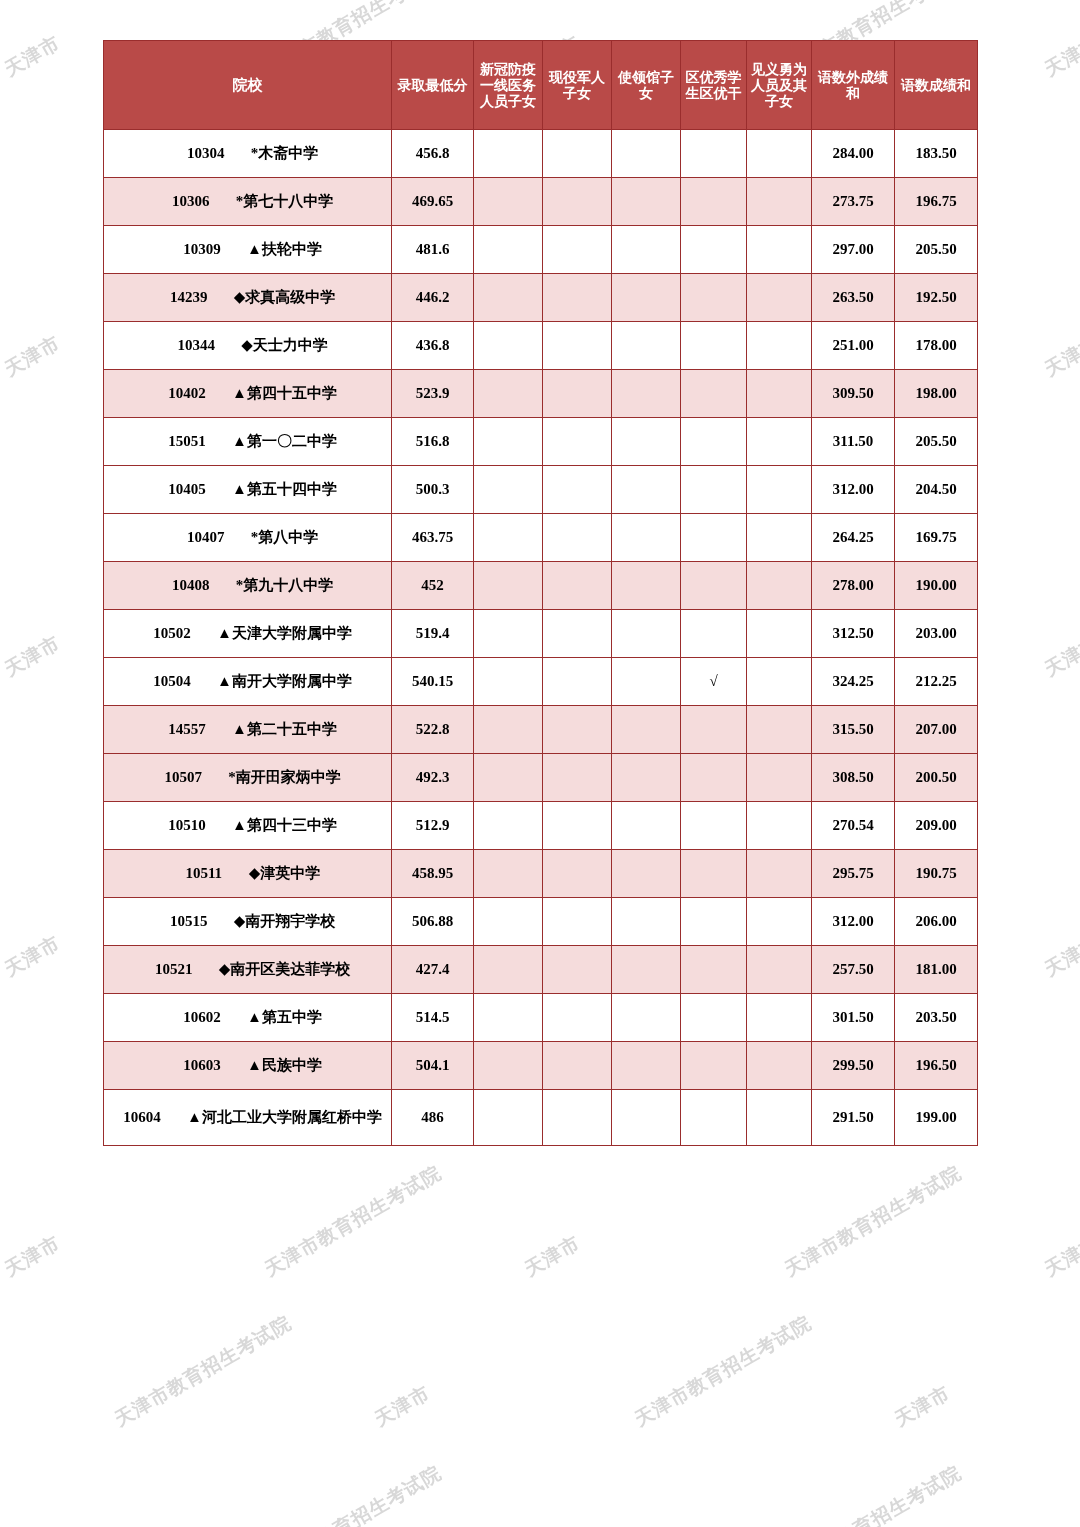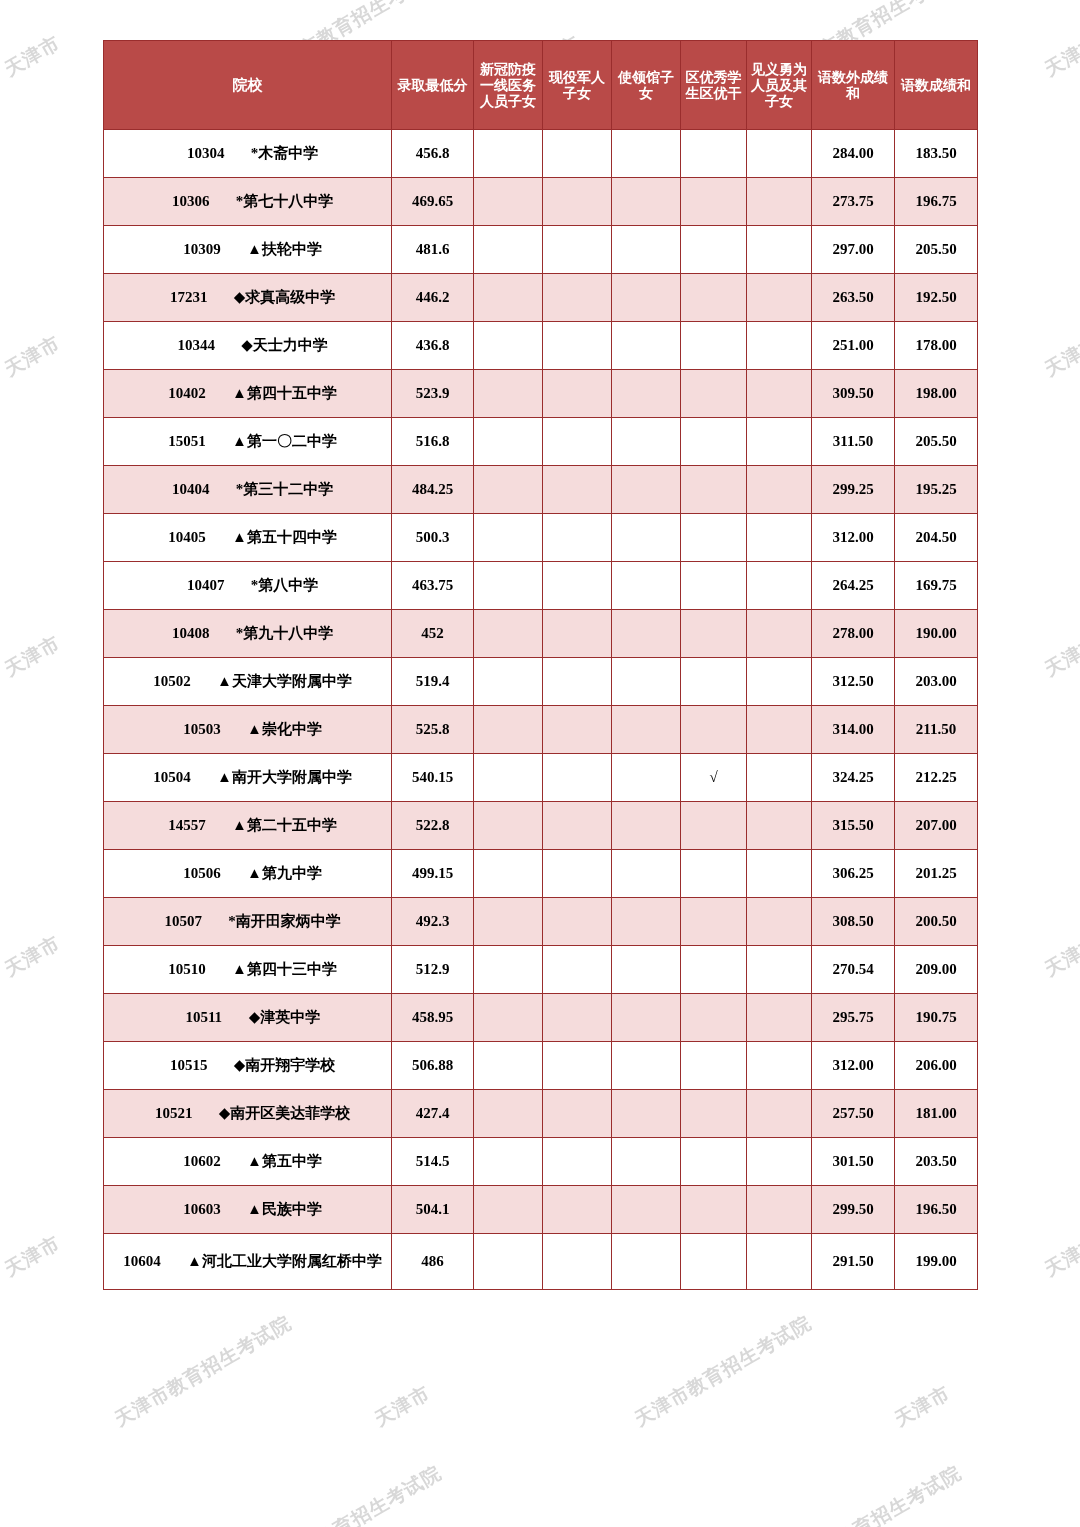--- a/index.html
+++ b/index.html
@@ -217,21 +217,21 @@
           <td class="num">481.6</td>
           <td class="check"></td>
           <td class="check"></td>
           <td class="check"></td>
           <td class="check"></td>
           <td class="check"></td>
           <td class="num">297.00</td>
           <td class="num">205.50</td>
         </tr>
         <tr class="even">
-          <td class="code-name"><span class="code">17231</span><span class="nm">◆求真高级中学</span></td>
+          <td class="code-name"><span class="code">14239</span><span class="nm">◆求真高级中学</span></td>
           <td class="num">446.2</td>
           <td class="check"></td>
           <td class="check"></td>
           <td class="check"></td>
           <td class="check"></td>
           <td class="check"></td>
           <td class="num">263.50</td>
           <td class="num">192.50</td>
         </tr>
         <tr class="odd">
@@ -260,31 +260,20 @@
           <td class="code-name"><span class="code">15051</span><span class="nm">▲第一〇二中学</span></td>
           <td class="num">516.8</td>
           <td class="check"></td>
           <td class="check"></td>
           <td class="check"></td>
           <td class="check"></td>
           <td class="check"></td>
           <td class="num">311.50</td>
           <td class="num">205.50</td>
         </tr>
-        <tr class="even">
-          <td class="code-name"><span class="code">10404</span><span class="nm">*第三十二中学</span></td>
-          <td class="num">484.25</td>
-          <td class="check"></td>
-          <td class="check"></td>
-          <td class="check"></td>
-          <td class="check"></td>
-          <td class="check"></td>
-          <td class="num">299.25</td>
-          <td class="num">195.25</td>
-        </tr>
         <tr class="odd">
           <td class="code-name"><span class="code">10405</span><span class="nm">▲第五十四中学</span></td>
           <td class="num">500.3</td>
           <td class="check"></td>
           <td class="check"></td>
           <td class="check"></td>
           <td class="check"></td>
           <td class="check"></td>
           <td class="num">312.00</td>
           <td class="num">204.50</td>
@@ -315,31 +304,20 @@
           <td class="code-name"><span class="code">10502</span><span class="nm">▲天津大学附属中学</span></td>
           <td class="num">519.4</td>
           <td class="check"></td>
           <td class="check"></td>
           <td class="check"></td>
           <td class="check"></td>
           <td class="check"></td>
           <td class="num">312.50</td>
           <td class="num">203.00</td>
         </tr>
-        <tr class="even">
-          <td class="code-name"><span class="code">10503</span><span class="nm">▲崇化中学</span></td>
-          <td class="num">525.8</td>
-          <td class="check"></td>
-          <td class="check"></td>
-          <td class="check"></td>
-          <td class="check"></td>
-          <td class="check"></td>
-          <td class="num">314.00</td>
-          <td class="num">211.50</td>
-        </tr>
         <tr class="odd">
           <td class="code-name"><span class="code">10504</span><span class="nm">▲南开大学附属中学</span></td>
           <td class="num">540.15</td>
           <td class="check"></td>
           <td class="check"></td>
           <td class="check"></td>
           <td class="check">√</td>
           <td class="check"></td>
           <td class="num">324.25</td>
           <td class="num">212.25</td>
@@ -347,31 +325,20 @@
         <tr class="even">
           <td class="code-name"><span class="code">14557</span><span class="nm">▲第二十五中学</span></td>
           <td class="num">522.8</td>
           <td class="check"></td>
           <td class="check"></td>
           <td class="check"></td>
           <td class="check"></td>
           <td class="check"></td>
           <td class="num">315.50</td>
           <td class="num">207.00</td>
-        </tr>
-        <tr class="odd">
-          <td class="code-name"><span class="code">10506</span><span class="nm">▲第九中学</span></td>
-          <td class="num">499.15</td>
-          <td class="check"></td>
-          <td class="check"></td>
-          <td class="check"></td>
-          <td class="check"></td>
-          <td class="check"></td>
-          <td class="num">306.25</td>
-          <td class="num">201.25</td>
         </tr>
         <tr class="even">
           <td class="code-name"><span class="code">10507</span><span class="nm">*南开田家炳中学</span></td>
           <td class="num">492.3</td>
           <td class="check"></td>
           <td class="check"></td>
           <td class="check"></td>
           <td class="check"></td>
           <td class="check"></td>
           <td class="num">308.50</td>

